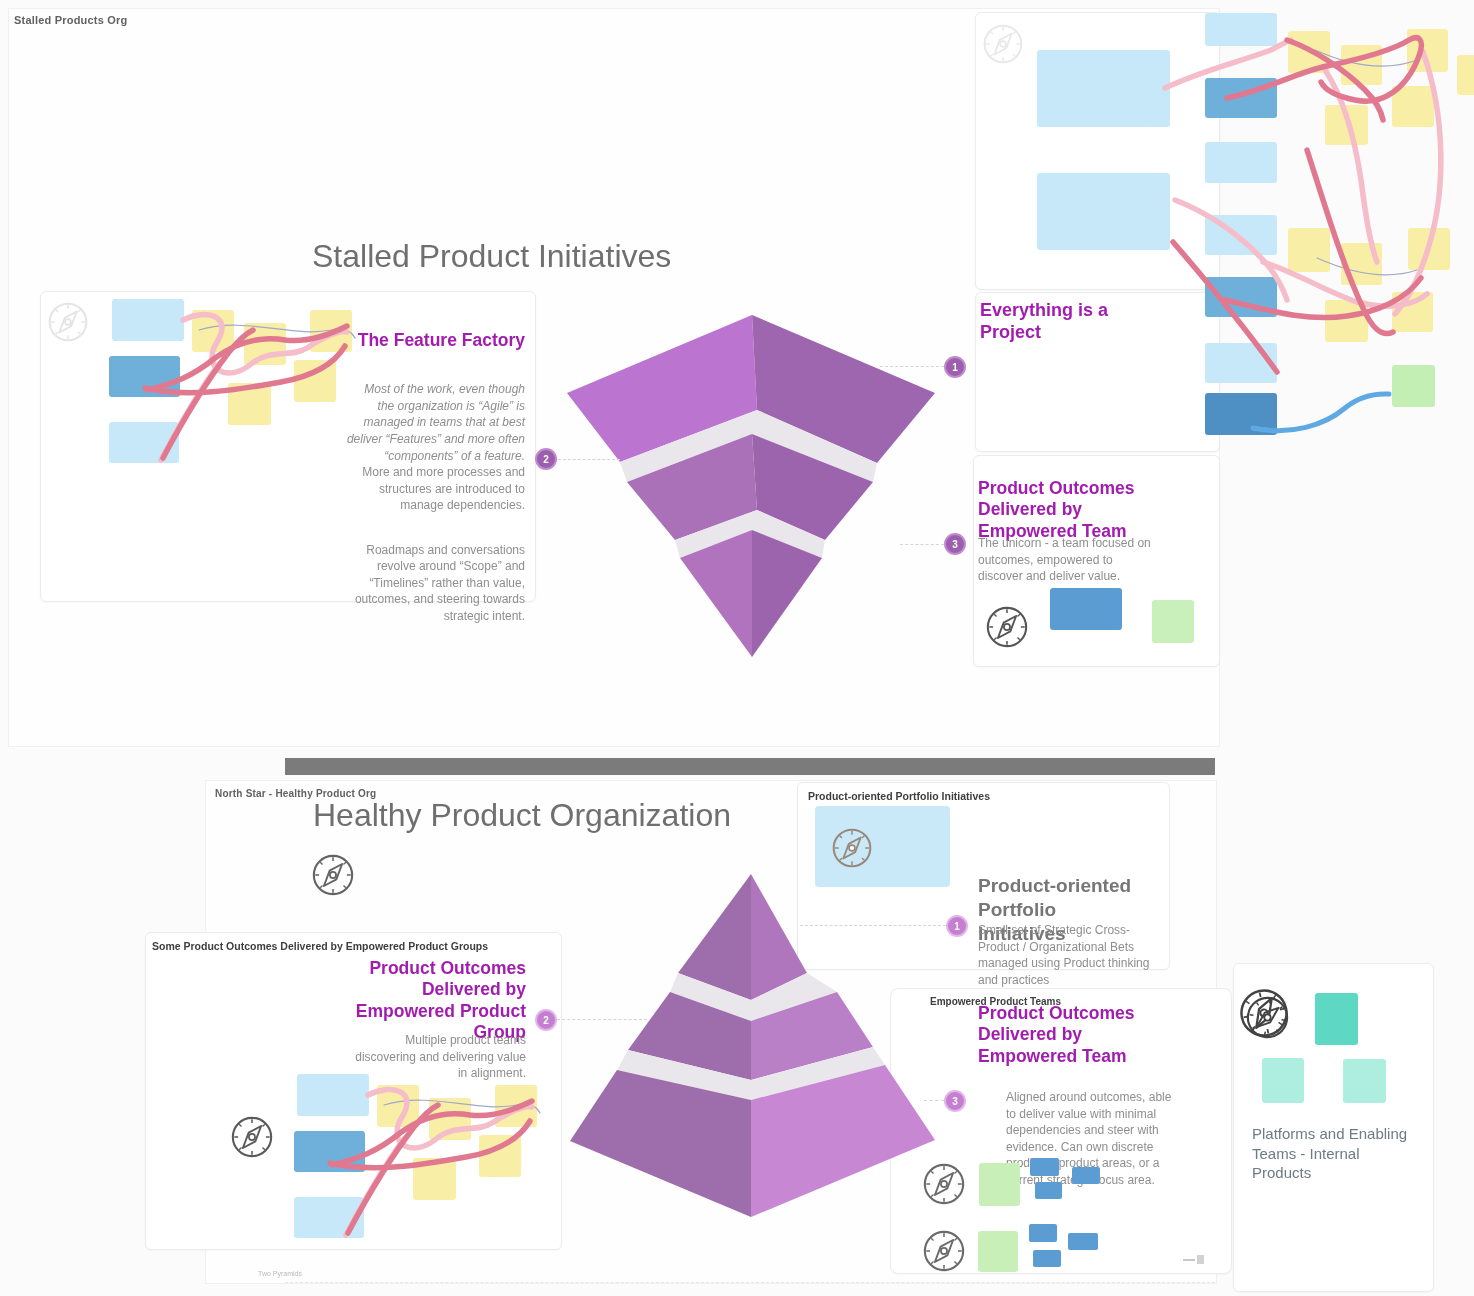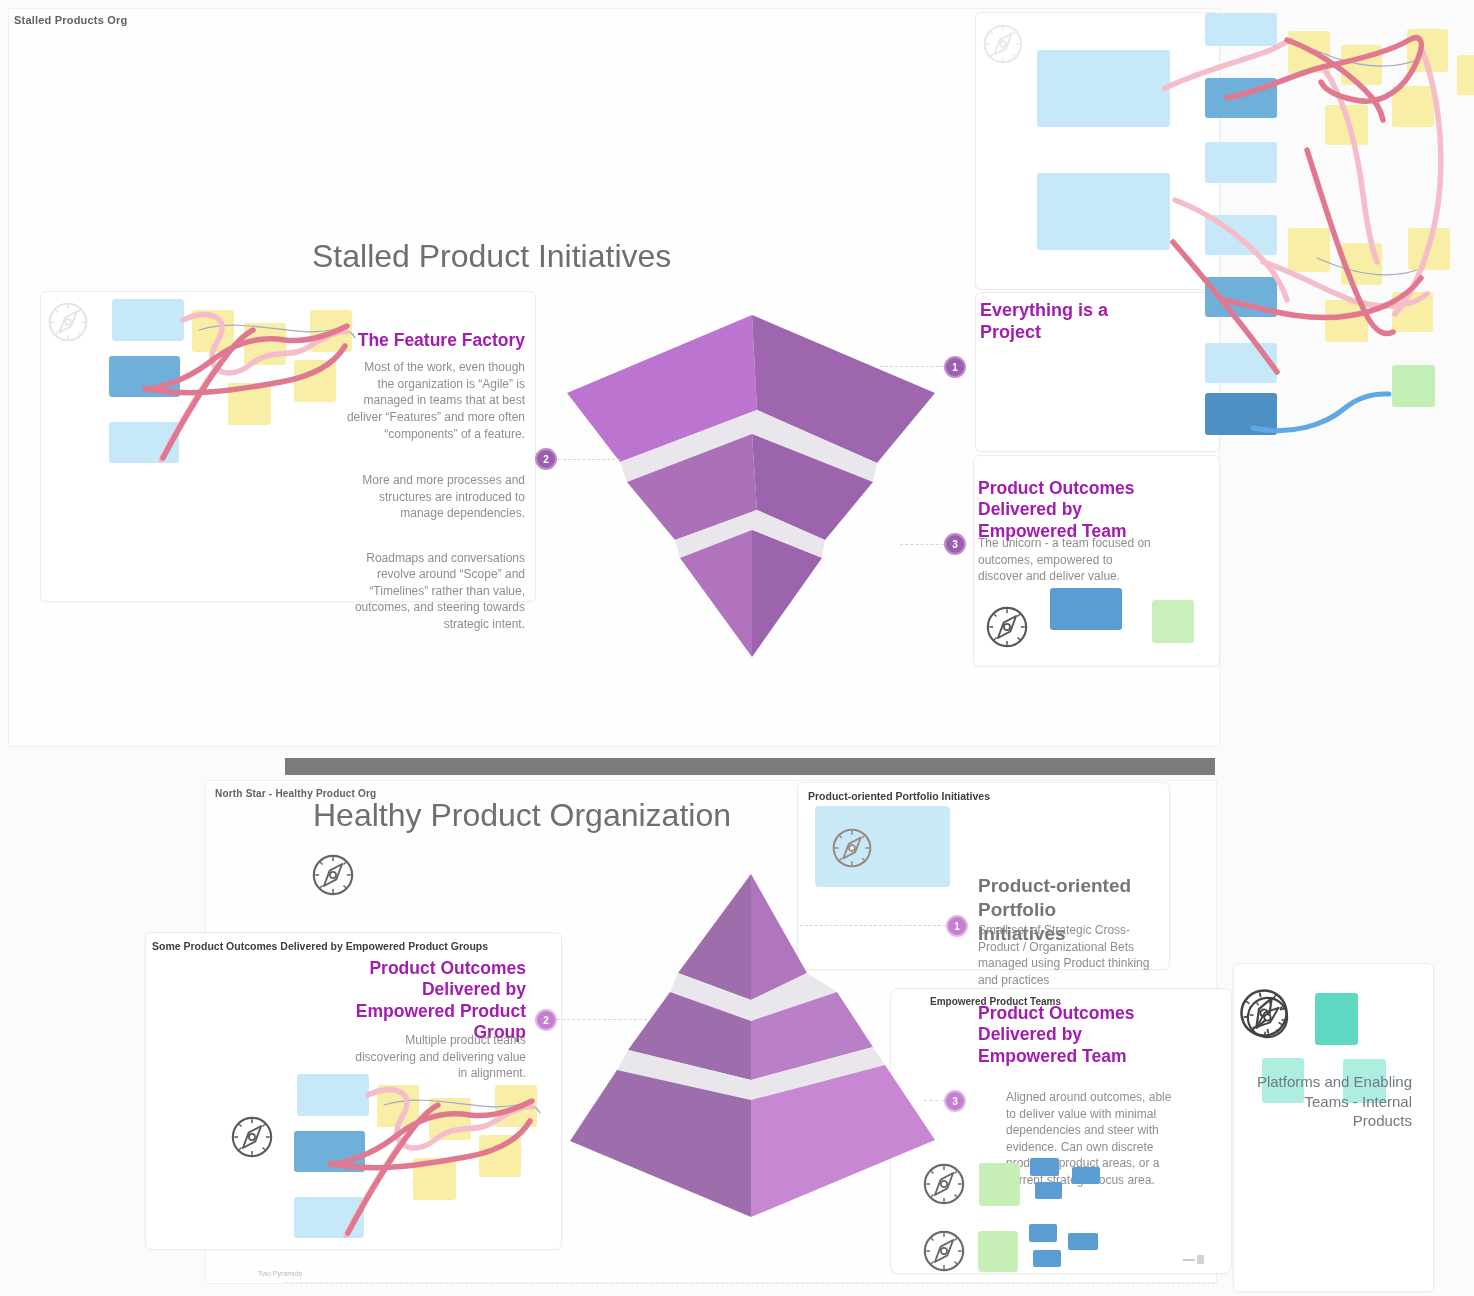--- a/index.html
+++ b/index.html
@@ -61,22 +61,22 @@
 <div class="abs frame" style="left:205px;top:780px;width:1010px;height:502px;"></div>
 <div class="abs frame-label" style="left:215px;top:788px;font-size:10px;">North Star - Healthy Product Org</div>
 <div class="abs" style="left:285px;top:1282px;width:930px;border-top:1px dashed #e6e6e6;"></div>
 <div class="abs footnote" style="left:258px;top:1270px;">Two Pyramids</div>
 
 <div class="abs big-title" style="left:312px;top:238px;">Stalled Product Initiatives</div>
 
 <div class="abs card" style="left:40px;top:291px;width:494px;height:309px;"></div>
 <div class="abs right" style="left:345px;top:330px;width:180px;">
   <div class="h-card">The Feature Factory</div>
-  <div class="body-txt" style="margin-top:8px;">Most of the work, even though the organization is “Agile” is managed in teams that at best deliver “Features” and more often “components” of a feature.</div>
-  <div class="body-txt" style="margin-top:30px;">More and more processes and structures are introduced to manage dependencies.</div>
+  <div class="body-txt" style="margin-top:30px;font-style:italic;">Most of the work, even though the organization is “Agile” is managed in teams that at best deliver “Features” and more often “components” of a feature.</div>
+  <div class="body-txt" style="">More and more processes and structures are introduced to manage dependencies.</div>
   <div class="body-txt" style="margin-top:28px;">Roadmaps and conversations revolve around “Scope” and “Timelines” rather than value, outcomes, and steering towards strategic intent.</div>
 </div>
 
 <div class="abs card" style="left:975px;top:12px;width:243px;height:276px;"></div>
 <div class="abs card" style="left:975px;top:292px;width:243px;height:158px;"></div>
 <div class="abs" style="left:980px;top:300px;width:185px;">
   <div class="h-card" style="font-size:18px;">Everything is a Project</div>
 </div>
 
 <div class="abs card" style="left:973px;top:455px;width:245px;height:210px;"></div>
@@ -110,21 +110,21 @@
 
 <div class="abs" style="left:978px;top:1231px;width:40px;height:41px;background:#c9efb9;border-radius:3px;"></div>
 <div class="abs" style="left:1029px;top:1224px;width:28px;height:18px;background:#5b9cd3;border-radius:2px;"></div>
 <div class="abs" style="left:1068px;top:1233px;width:30px;height:17px;background:#5b9cd3;border-radius:2px;"></div>
 <div class="abs" style="left:1033px;top:1250px;width:28px;height:17px;background:#5b9cd3;border-radius:2px;"></div>
 
 <div class="abs card" style="left:1233px;top:963px;width:199px;height:327px;"></div>
 <div class="abs" style="left:1315px;top:993px;width:43px;height:52px;background:#5ed8c3;border-radius:3px;"></div>
 <div class="abs" style="left:1262px;top:1058px;width:42px;height:45px;background:#aeeee1;border-radius:3px;"></div>
 <div class="abs" style="left:1343px;top:1059px;width:43px;height:44px;background:#aeeee1;border-radius:3px;"></div>
-<div class="abs platforms-txt" style="left:1252px;top:1072px;width:160px;text-align:right;">Platforms and Enabling Teams - Internal Products</div>
+<div class="abs platforms-txt" style="left:1252px;top:1124px;width:160px;">Platforms and Enabling Teams - Internal Products</div>
 
 <svg class="abs" style="left:95px;top:290px;" width="290" height="190" viewBox="0 0 290 190">
   <rect x="17" y="9" width="72" height="42" rx="3" fill="#c7e8f9"></rect>
   <rect x="14" y="66" width="71" height="41" rx="3" fill="#6fb0da"></rect>
   <rect x="14" y="132" width="70" height="41" rx="3" fill="#c7e8f9"></rect>
   <rect x="97" y="20" width="42" height="42" rx="3" fill="#f8eea6"></rect>
   <rect x="149" y="33" width="42" height="42" rx="3" fill="#f8eea6"></rect>
   <rect x="215" y="20" width="42" height="42" rx="3" fill="#f8eea6"></rect>
   <rect x="133" y="93" width="43" height="42" rx="3" fill="#f8eea6"></rect>
   <rect x="199" y="70" width="42" height="42" rx="3" fill="#f8eea6"></rect>

